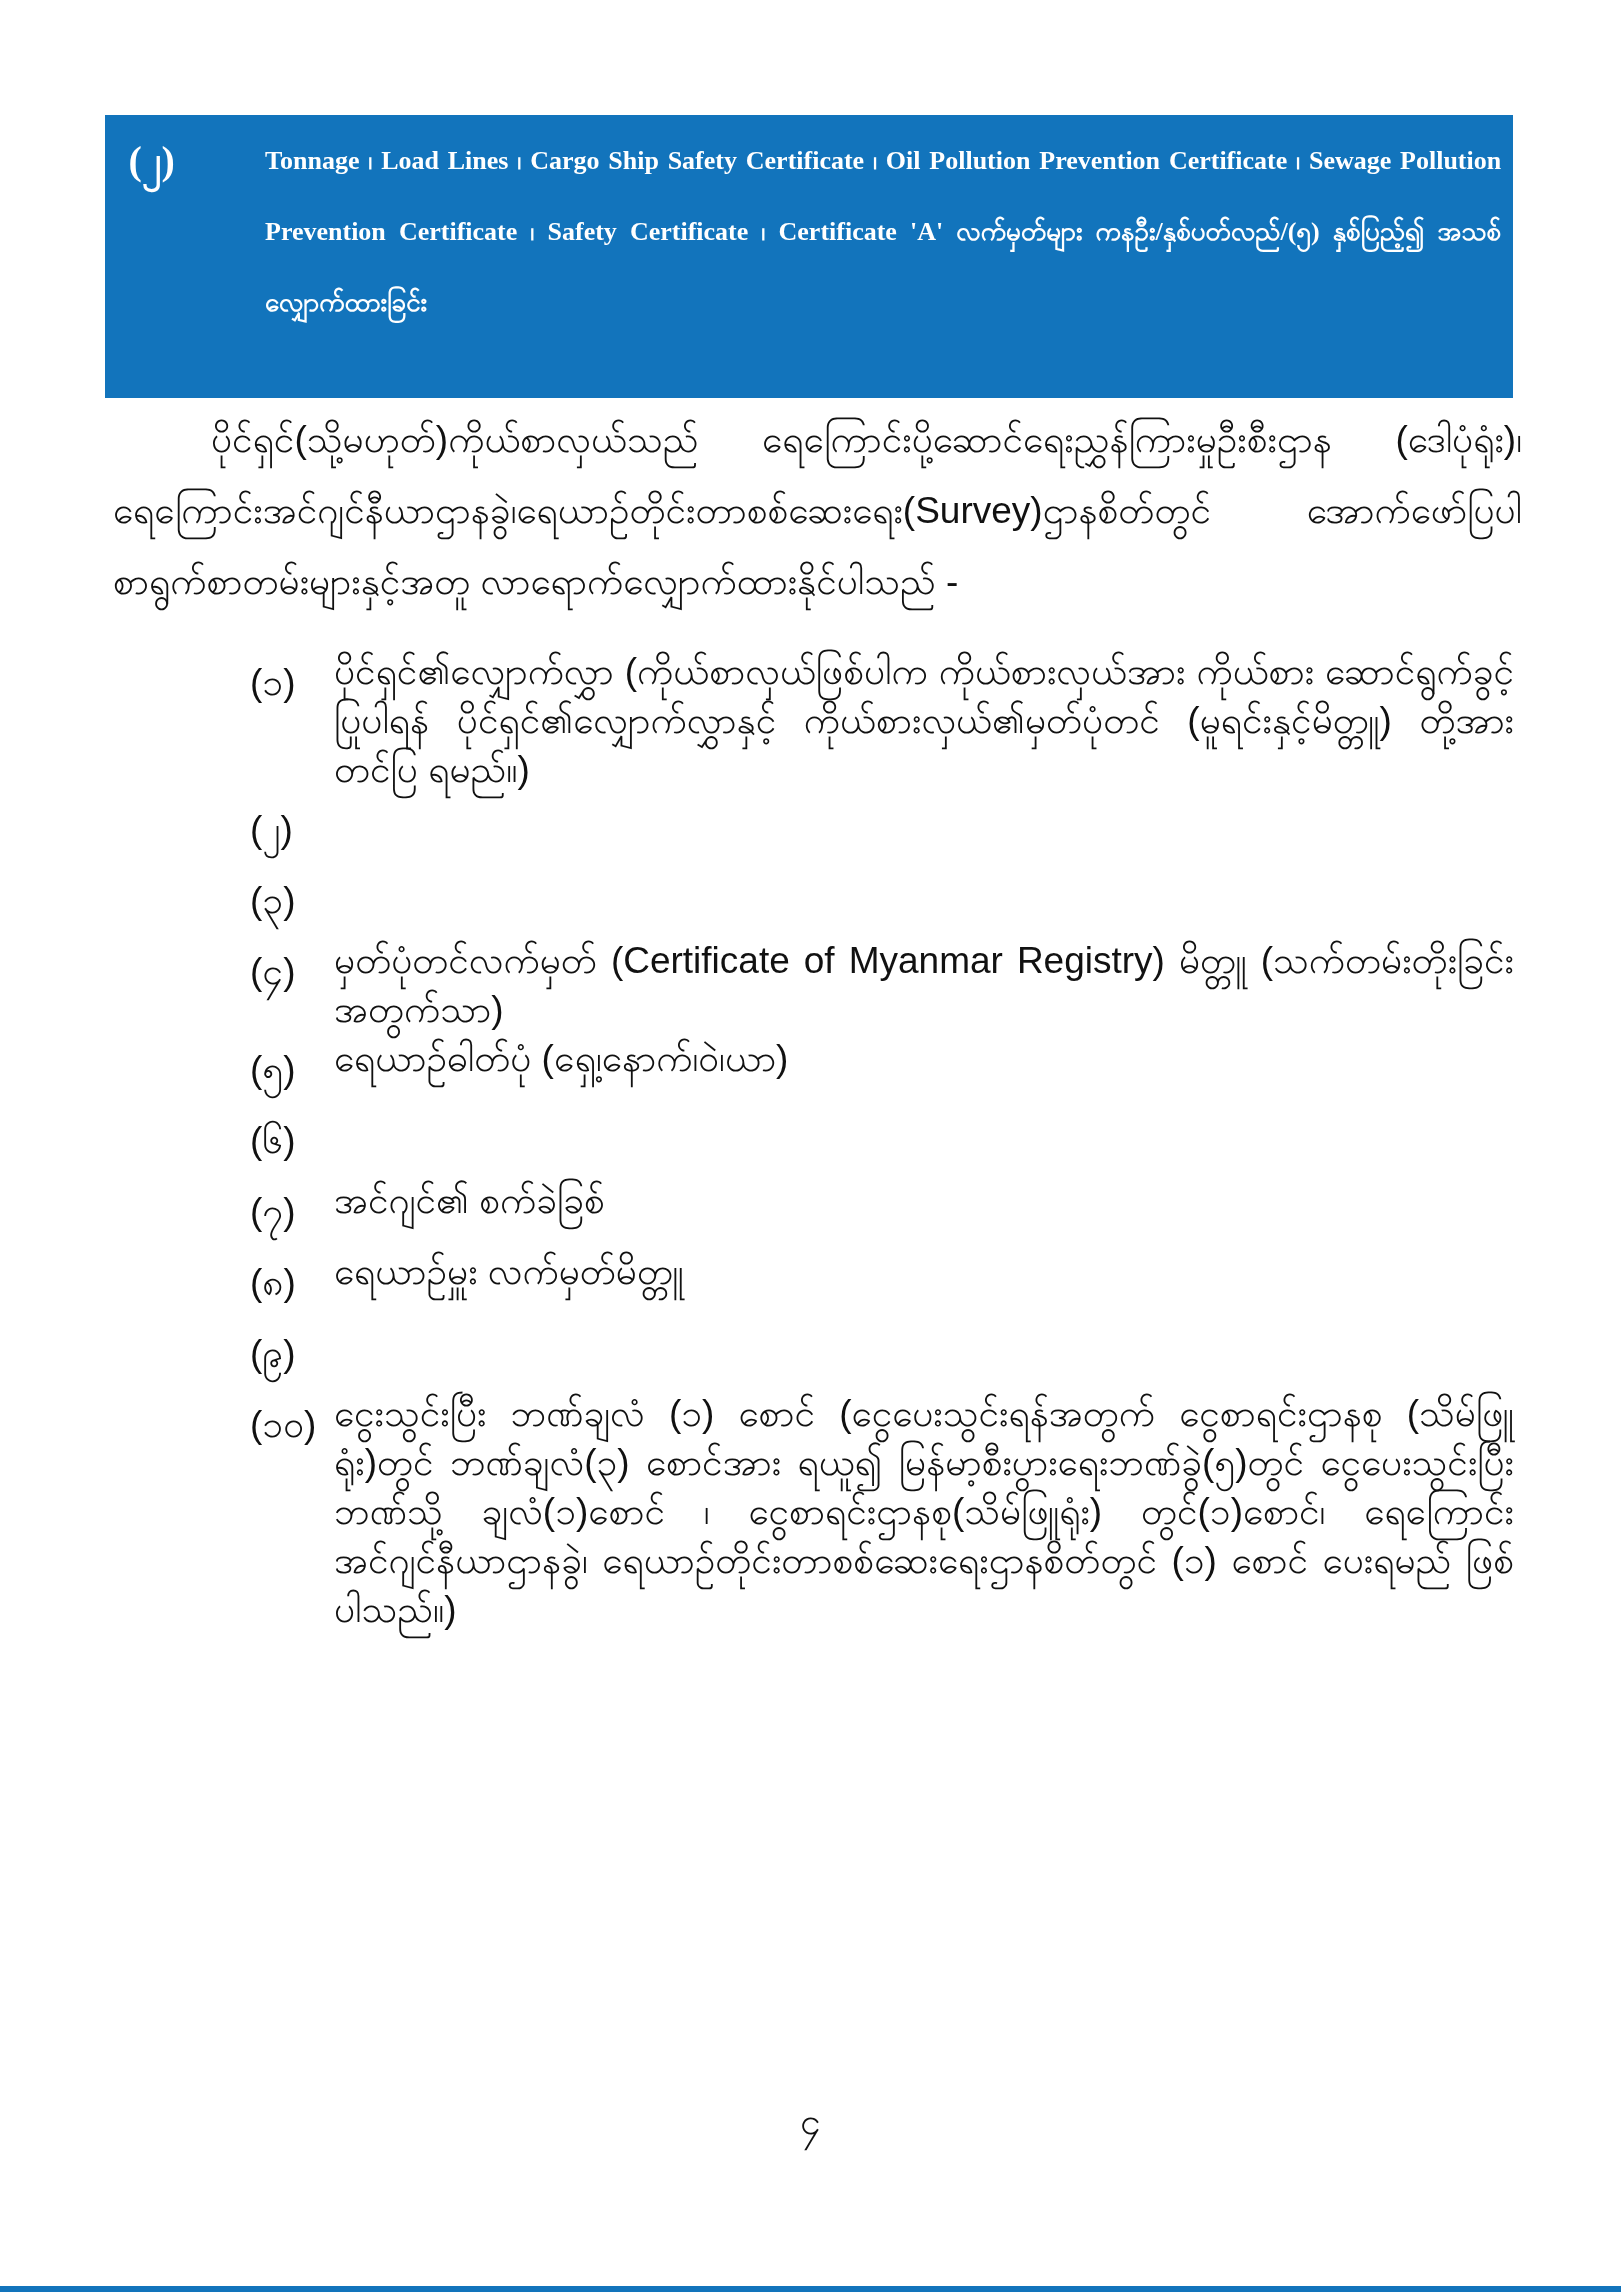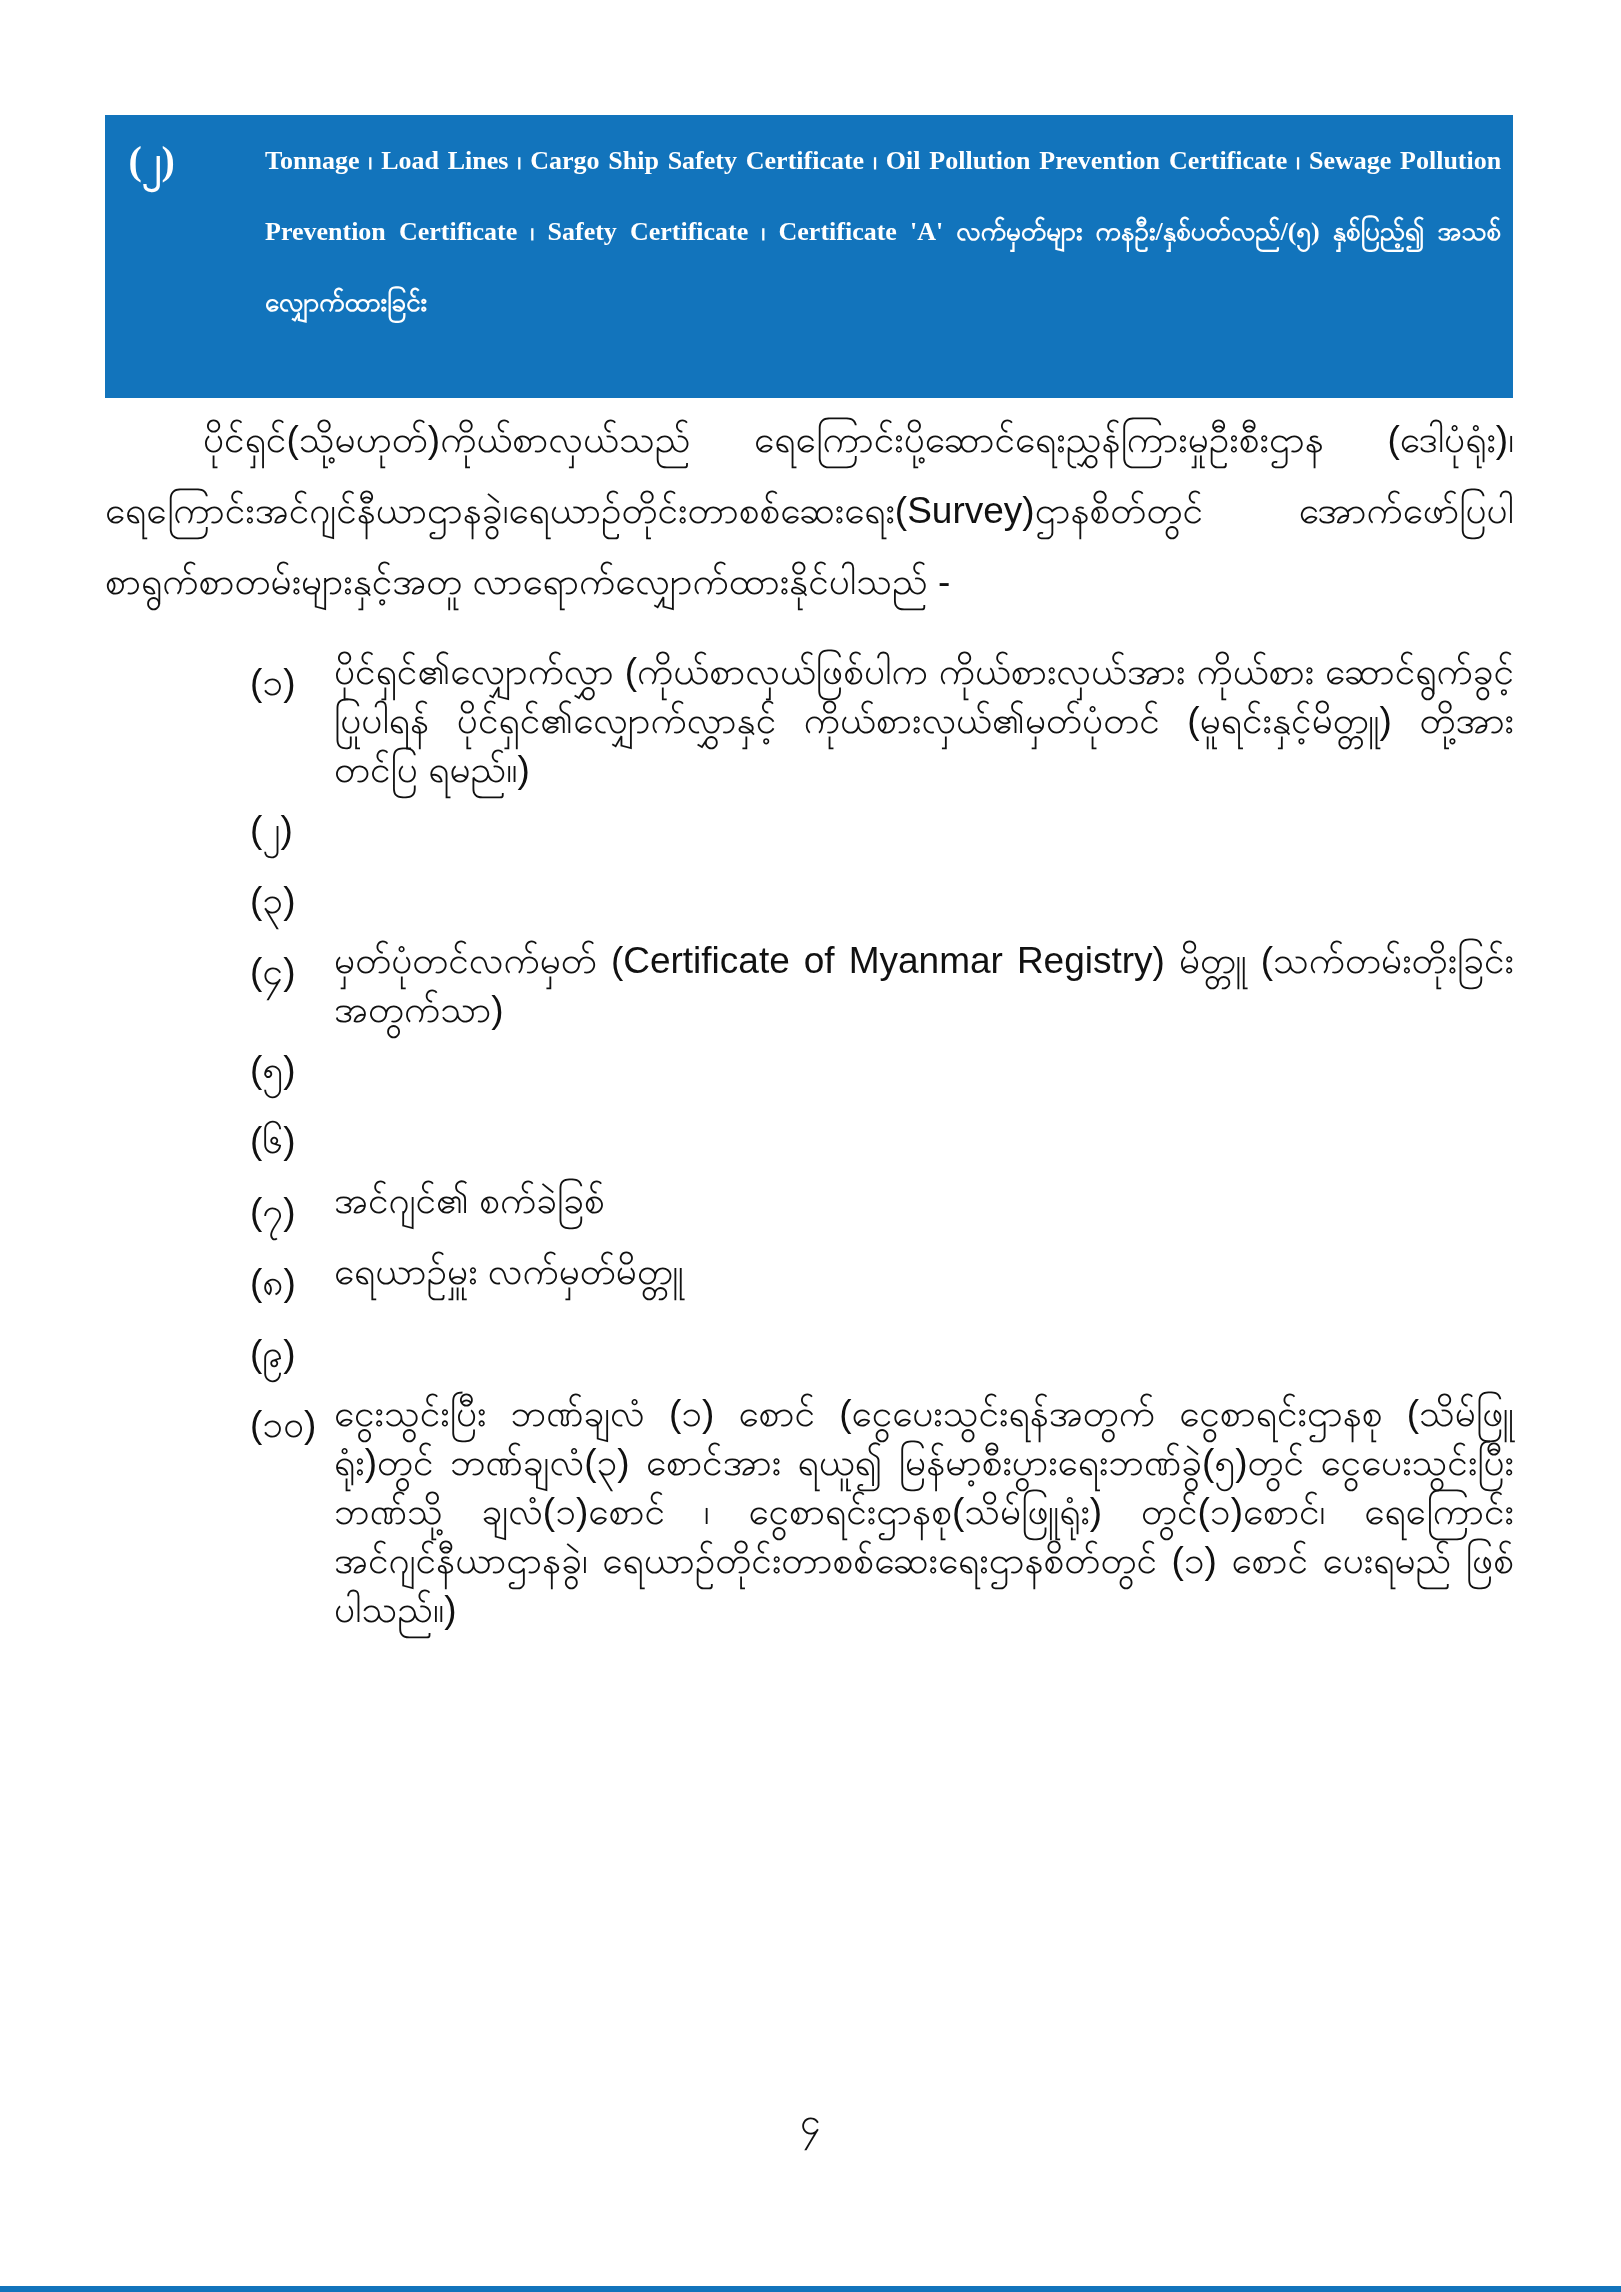--- a/index.html
+++ b/index.html
@@ -41,21 +41,21 @@
     font-size: 26px;
     font-weight: bold;
     line-height: 71px;
     text-align: justify;
     font-family: "Liberation Serif", serif;
   }
 
   
   .intro {
     position: absolute;
-    left: 105px;
+    left: 113px;
     top: 404px;
     width: 1409px;
     font-size: 37px;
     line-height: 71px;
     text-align: justify;
     text-indent: 98px;
   }
 
   
   .req-list {
@@ -125,20 +125,21 @@
     </div>
     <div class="req-item">
       <div class="req-num">(၃)</div>
     </div>
     <div class="req-item">
       <div class="req-num">(၄)</div>
       <div class="req-text">မှတ်ပုံတင်လက်မှတ် (Certificate of Myanmar Registry) မိတ္တူ (သက်တမ်းတိုးခြင်း အတွက်သာ)</div>
     </div>
     <div class="req-item">
       <div class="req-num">(၅)</div>
+      <div class="req-text">ရေယာဉ်ဓါတ်ပုံ (ရှေ့၊နောက်၊ဝဲ၊ယာ)</div>
     </div>
     <div class="req-item">
       <div class="req-num">(၆)</div>
     </div>
     <div class="req-item">
       <div class="req-num">(၇)</div>
       <div class="req-text">အင်ဂျင်၏ စက်ခဲခြစ်</div>
     </div>
     <div class="req-item">
       <div class="req-num">(၈)</div>

